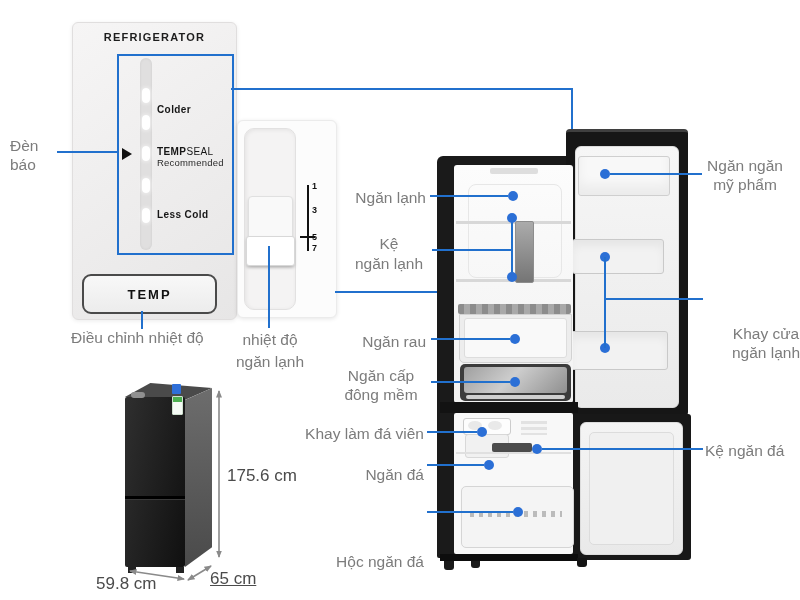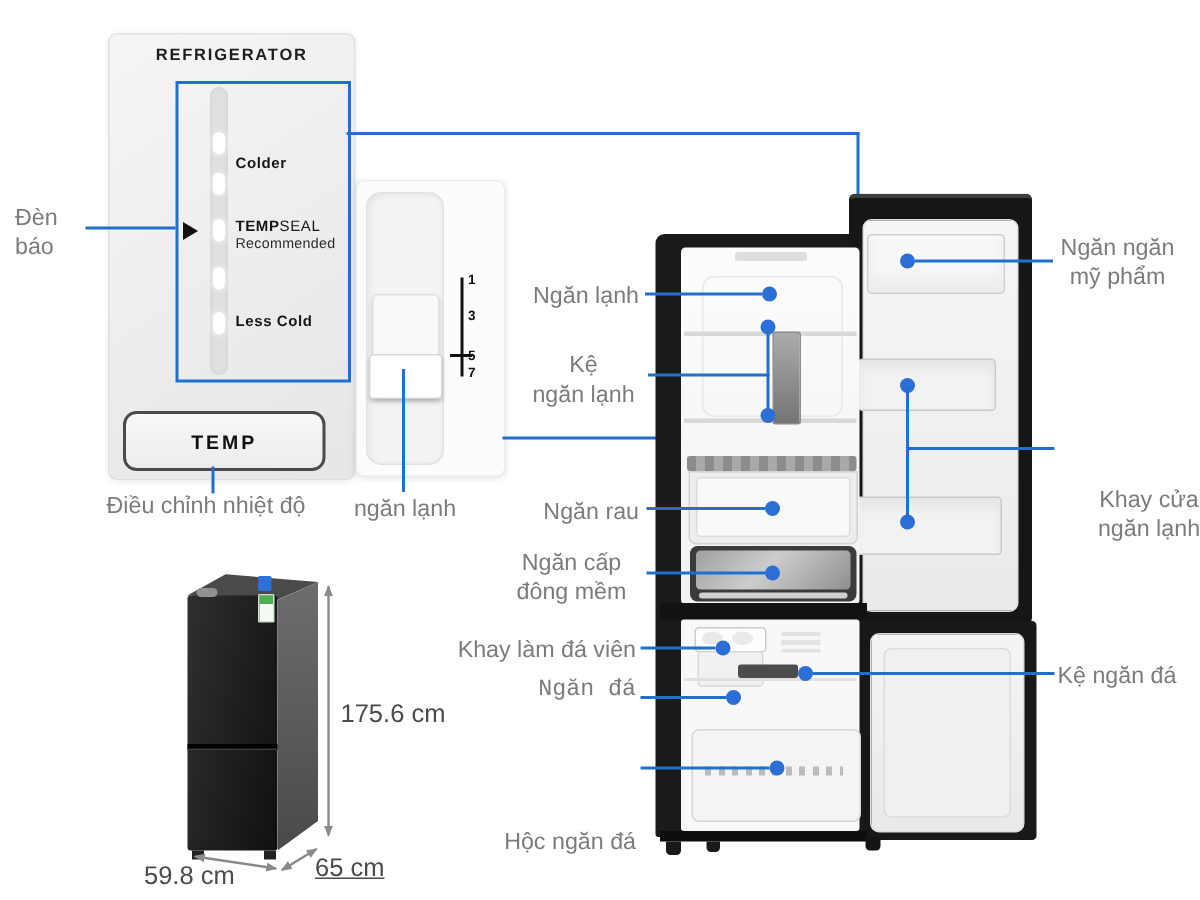--- a/index.html
+++ b/index.html
@@ -69,20 +69,21 @@
 <div class="knob"></div>
 <div class="grip"></div>
 <div class="scaleline"></div>
 <div class="tick5"></div>
 <div class="num" style="top:181px;">1</div>
 <div class="num" style="top:205px;">3</div>
 <div class="num" style="top:232px;">5</div>
 <div class="num" style="top:243px;">7</div>
 <div class="vline" style="left:268px;top:246px;height:82px;"></div>
 <div class="lbl c" style="left:224px;top:329px;width:92px;line-height:22px;">
+  <div>nhiệt độ</div>
   <div>ngăn lạnh</div>
 </div>
 
 <div class="hline" style="left:231px;top:88px;width:342px;"></div>
 <div class="vline" style="left:571px;top:88px;height:114px;"></div>
 <div class="bluebox" style="left:566px;top:201px;width:9px;height:15px;"></div>
 
 <div class="hline" style="left:335px;top:291px;width:180px;"></div>
 <div class="bluebox" style="left:512px;top:283px;width:10px;height:18px;"></div>
 
@@ -150,21 +151,21 @@
   <div>Ngăn cấp</div>
   <div>đông mềm</div>
 </div>
 <div class="hline" style="left:431px;top:381px;width:79px;"></div>
 <div class="dot" style="left:510px;top:377px;"></div>
 
 <div class="lbl r" style="left:288px;top:424px;width:136px;">Khay làm đá viên</div>
 <div class="hline" style="left:427px;top:431px;width:50px;"></div>
 <div class="dot" style="left:477px;top:427px;"></div>
 
-<div class="lbl r" style="left:346px;top:450px;width:78px;font-family:Liberation Mono, monospace;">Ngăn đá</div>
+<div class="lbl r" style="left:346px;top:465px;width:78px;">Ngăn đá</div>
 <div class="hline" style="left:427px;top:464px;width:57px;"></div>
 <div class="dot" style="left:484px;top:460px;"></div>
 
 <div class="lbl r" style="left:322px;top:504px;width:102px;margin-top:48px;">Hộc ngăn đá</div>
 <div class="hline" style="left:427px;top:511px;width:86px;"></div>
 <div class="dot" style="left:513px;top:507px;"></div>
 
 <div class="dot" style="left:600px;top:169px;"></div>
 <div class="hline" style="left:610px;top:173px;width:92px;"></div>
 <div class="lbl c" style="left:700px;top:156px;width:90px;">

